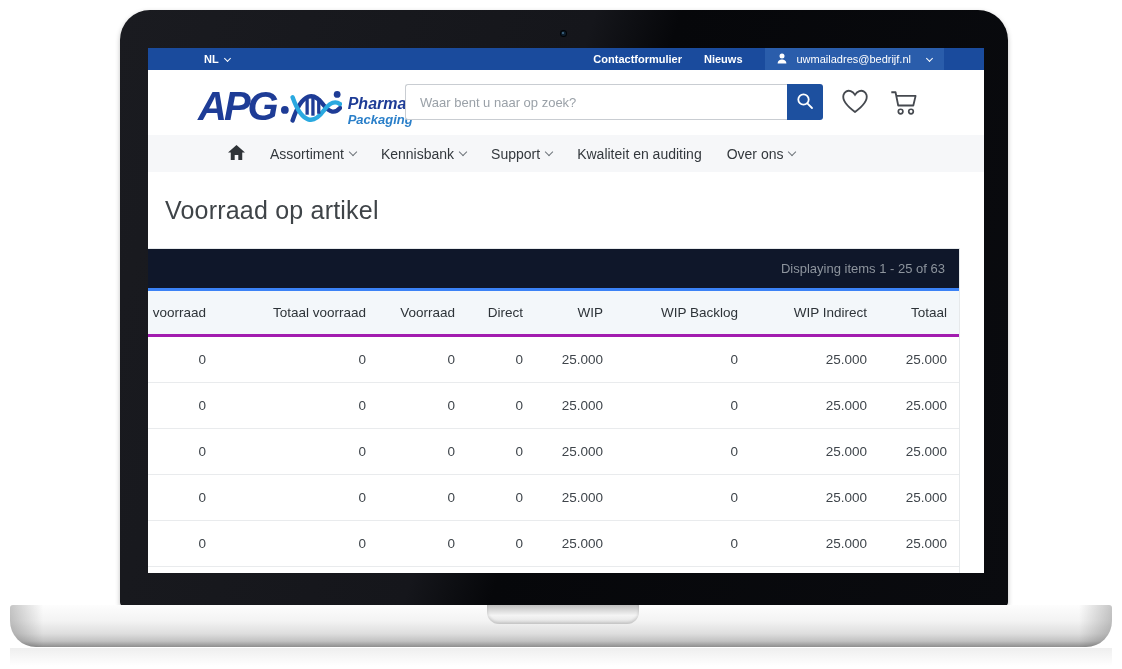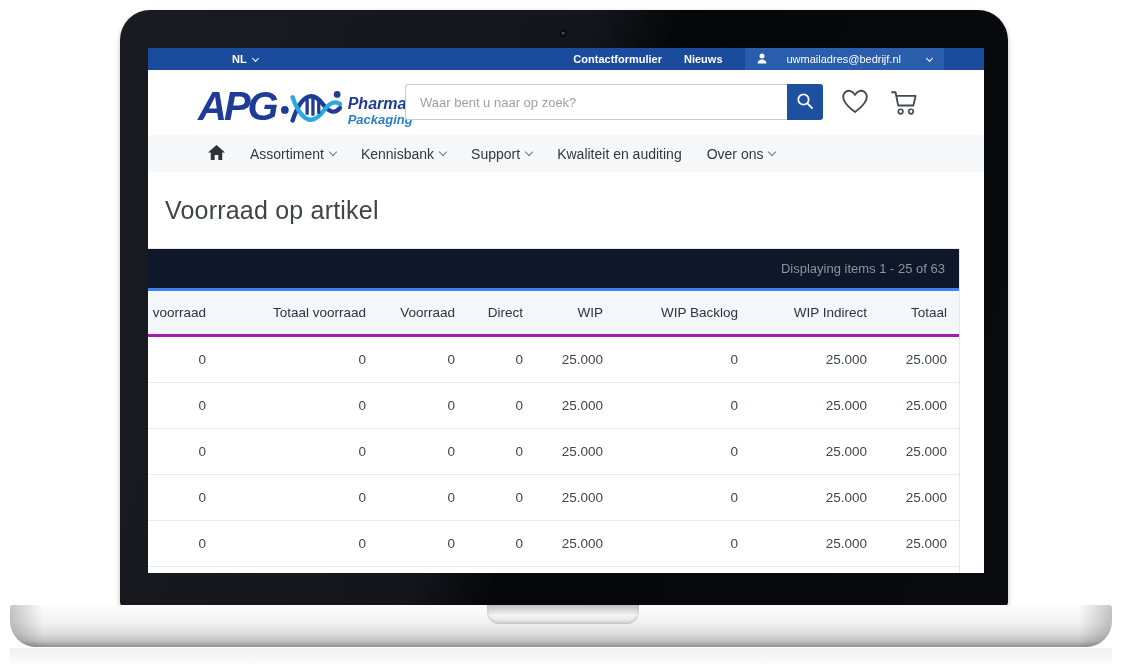--- a/index.html
+++ b/index.html
@@ -20,24 +20,24 @@
   .base::after{content:'';position:absolute;inset:0;border-radius:inherit;
         background:linear-gradient(to right,rgba(0,0,0,.22),rgba(0,0,0,0) 3%,rgba(0,0,0,0) 97%,rgba(0,0,0,.22));}
   .notch{position:absolute;left:50%;top:0;transform:translateX(2px) translateX(-50%);width:152px;height:19px;
          background:linear-gradient(#bfbfbf,#f4f4f4 55%,#e2e2e2);border-radius:0 0 12px 12px;
          box-shadow:inset 0 -2px 3px rgba(0,0,0,.14);}
   .reflection{position:absolute;left:10px;top:648px;width:1102px;height:18px;
          background:linear-gradient(rgba(150,150,150,.35),rgba(255,255,255,0));opacity:.45;}
 
   
   .topbar{height:22px;background:#1a4b9d;color:#fff;display:flex;align-items:center;font-size:11px;}
-  .lang{margin-left:84px;font-weight:bold;display:flex;align-items:center;cursor:pointer;}
+  .lang{margin-left:56px;font-weight:bold;display:flex;align-items:center;cursor:pointer;}
   .topbar-right{margin-left:auto;display:flex;align-items:center;gap:22px;}
   .toplink{font-weight:bold;cursor:pointer;}
-  .account{display:flex;align-items:center;gap:20px;background:#2a5dab;height:22px;padding:0 12px;margin-right:40px;cursor:pointer;}
+  .account{display:flex;align-items:center;gap:10px;background:#2a5dab;height:22px;padding:0 12px;margin-right:40px;cursor:pointer;}
   .chev{display:inline-block;width:6px;height:6px;border-right:1.4px solid currentColor;border-bottom:1.4px solid currentColor;
         transform:rotate(45deg);margin-left:6px;margin-bottom:2px;}
   .chev.sm{width:4px;height:4px;border-width:1px;margin-bottom:1px;}
 
   
   .site-header{position:relative;height:65px;background:#fff;}
   .logo{position:absolute;left:50px;top:11px;display:flex;align-items:center;cursor:pointer;}
   .logo-brand{font-size:40px;font-weight:bold;font-style:italic;letter-spacing:-3px;color:#1e3c96;line-height:40px;}
   .logo-dna{margin-left:4px;margin-top:4px;}
   .logo-tag{margin-left:6px;line-height:1.05;font-style:italic;font-weight:bold;margin-top:10px;}
@@ -49,21 +49,21 @@
               padding:0 14px;font-size:13px;color:#8b5cf6;font-family:inherit;}
   .search-box input::placeholder{color:#9aa1a8;}
   .search-btn{position:absolute;left:639px;top:14px;width:36px;height:36px;background:#1d509f;border:none;
               border-radius:0 3px 3px 0;display:flex;align-items:center;justify-content:center;cursor:pointer;}
   .icon-btn{position:absolute;top:18px;background:none;border:none;padding:0;cursor:pointer;color:#4a4f55;}
   .icon-heart{left:692px;}
   .icon-cart{left:740px;}
 
   
   .navbar{height:37px;background:#f6f7f9;display:flex;align-items:center;gap:25px;
-          padding-left:60px;font-size:14px;color:#33383d;}
+          padding-left:80px;font-size:14px;color:#33383d;}
   .nav-item{display:flex;align-items:center;cursor:pointer;white-space:nowrap;}
   .nav-item .chev{color:#70767c;width:5px;height:5px;border-width:1.2px;margin-bottom:3px;}
   .home{display:flex;align-items:center;cursor:pointer;}
 
   
   .content{position:relative;height:401px;background:#fff;}
   .page-title{position:absolute;left:17px;top:24px;font-size:25px;color:#3f4448;letter-spacing:.2px;}
   .panel{position:absolute;left:-70px;top:76px;width:880px;background:#fff;
          border:1px solid #e6e9eb;border-bottom:none;box-sizing:content-box;}
   .status-bar{height:39px;background:#0f172a;border-bottom:3px solid #3b82f6;display:flex;

